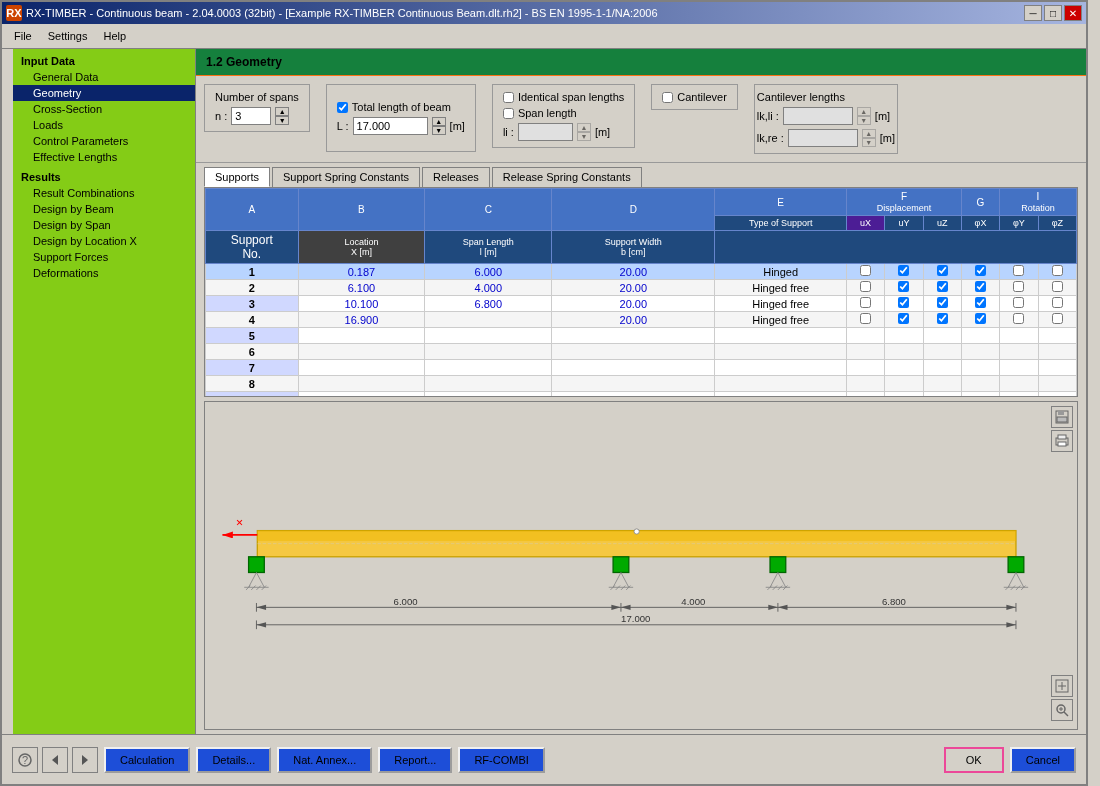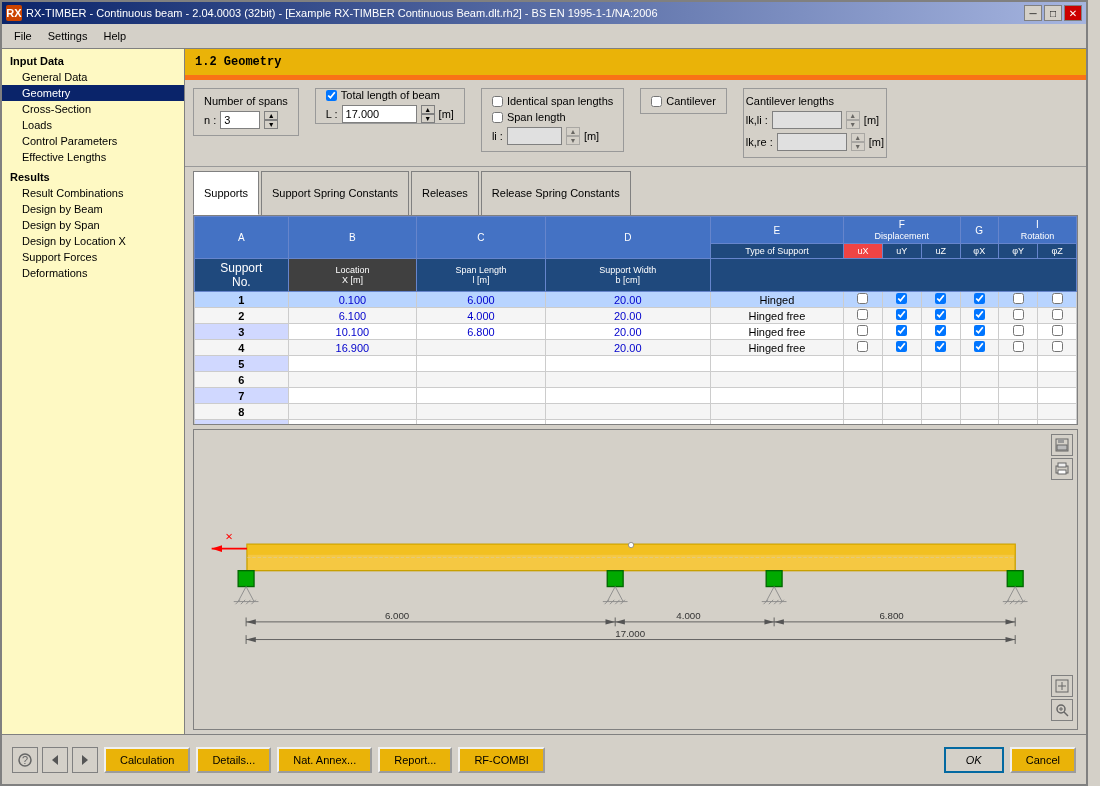--- a/index.html
+++ b/index.html
@@ -13,59 +13,59 @@
     .title-bar-text { font-size: 11px; font-weight: normal; color: white; }
     .title-bar-buttons { display: flex; gap: 2px; }
     .title-btn { width: 18px; height: 16px; background: #d4d0c8; border: 1px solid #808080; display: flex; align-items: center; justify-content: center; font-size: 10px; cursor: pointer; color: #000; }
     .title-btn.close { background: #cc0000; color: white; }
     
     .menu-bar { background: #d4d0c8; height: 22px; display: flex; align-items: center; padding: 12px 4px; border-bottom: 1px solid #808080; flex-shrink: 0; }
     .menu-item { padding: 2px 8px; cursor: pointer; font-size: 11px; }
     
     .main-content { display: flex; flex: 1; overflow: hidden; }
     
-    .sidebar { width: 183px; background: #fef9c3; border-right: 1px solid #808080; padding: 4px 0; flex-shrink: 0; overflow-y: auto; }
+    .sidebar { width: 183px; background: #84cc16; border-right: 1px solid #808080; padding: 4px 0; flex-shrink: 0; overflow-y: auto; margin-left: 11px; }
     .sidebar-section { font-weight: bold; padding: 2px 8px; color: #000; }
     .sidebar-item { padding: 2px 8px 2px 20px; cursor: pointer; color: #000; }
     .sidebar-item.active { background: #0a246a; color: white; }
     
     .content-panel { flex: 1; display: flex; flex-direction: column; background: #d4d0c8; overflow: hidden; }
     
-    .section-title { background: #eab308; padding: 6px 10px; font-weight: bold; font-size: 12px; border-bottom: 5px solid #f97316; flex-shrink: 0; font-family: Liberation Mono, monospace; }
+    .section-title { background: #15803d; padding: 6px 10px; font-weight: bold; font-size: 12px; border-bottom: 1px solid #f97316; flex-shrink: 0; }
     
     .geometry-inputs { background: #d4d0c8; padding: 8px; display: flex; gap: 16px; align-items: flex-start; border-bottom: 1px solid #999; flex-shrink: 0; }
     .field-input { background: white; border: 1px solid #808080; width: 60px; height: 18px; padding: 1px 3px; font-size: 11px; }
     .field-input-wide { width: 75px; }
     .spinner-btn { width: 14px; height: 9px; background: #d4d0c8; border: 1px solid #808080; display: flex; align-items: center; justify-content: center; font-size: 7px; cursor: pointer; }
     .spinner-group { display: flex; flex-direction: column; }
     
     .tabs-area { flex-shrink: 0; padding: 4px 8px 0; }
     .tab-buttons { display: flex; gap: 2px; }
-    .tab-btn { padding: 15px 10px; background: #d4d0c8; border: 1px solid #808080; border-bottom: none; cursor: pointer; font-size: 11px; }
+    .tab-btn { padding: 3px 10px; background: #d4d0c8; border: 1px solid #808080; border-bottom: none; cursor: pointer; font-size: 11px; }
     .tab-btn.active { background: white; border-bottom: 1px solid white; position: relative; z-index: 1; }
     
     .table-container { flex: 0 0 auto; margin: 0 8px; border: 1px solid #808080; background: white; overflow: auto; max-height: 210px; }
     table { border-collapse: collapse; width: 100%; font-size: 10px; }
     th { background: #4472c4; color: white; padding: 2px 4px; border: 1px solid #6685cc; text-align: center; font-size: 10px; font-weight: normal; }
     td { padding: 1px 4px; border: 1px solid #ccc; text-align: center; height: 16px; }
     tr:nth-child(even) td { background: #f5f5f5; }
     tr.selected td { background: #b8d4ff; }
     td.blue-text { color: #0000cc; }
     td.support-no { background: #d0d8ff; font-weight: bold; }
     input[type="checkbox"] { width: 11px; height: 11px; }
     
     .diagram-area { flex: 1; background: #d4d0c8; margin: 4px 8px; border: 1px solid #808080; position: relative; overflow: hidden; min-height: 200px; }
     .diagram-toolbar { position: absolute; right: 4px; top: 4px; display: flex; flex-direction: column; gap: 2px; }
     .diagram-btn { width: 22px; height: 22px; background: #d4d0c8; border: 1px solid #808080; display: flex; align-items: center; justify-content: center; cursor: pointer; font-size: 10px; }
     
     .bottom-bar { height: 50px; background: #d4d0c8; border-top: 1px solid #808080; display: flex; align-items: center; padding: 0 10px; gap: 6px; flex-shrink: 0; }
-    .btn { padding: 4px 14px; background: #eab308; border: 2px outset #f0f0f0; font-size: 11px; cursor: pointer; height: 26px; }
+    .btn { padding: 4px 14px; background: #1d4ed8; border: 2px outset #f0f0f0; font-size: 11px; cursor: pointer; height: 26px; }
     .btn-ok { background: #d4d0c8; min-width: 60px; }
     .btn-cancel { min-width: 60px; }
-    .btn-primary { border: 2px solid #0369a1; font-style: italic; }
+    .btn-primary { border: 2px solid #ec4899; }
     
     .spacer { flex: 1; }
   </style>
 </head>
 <body>
 
 <div class="window">
 
   <div class="title-bar">
     <div class="title-bar-left">
@@ -120,21 +120,21 @@
           <div style="display:flex; align-items:center; gap:4px;">
             <span>n :</span>
             <input type="text" class="field-input" style="width: 40px;" value="3">
             <div class="spinner-group">
               <div class="spinner-btn">▲</div>
               <div class="spinner-btn">▼</div>
             </div>
           </div>
         </div>
 
-        <div style="border:1px solid #999; padding:0 10px; background:#d4d0c8; display:flex; flex-direction:column; gap:4px;">
+        <div style="border:1px solid #999; padding:16px 10px; background:#d4d0c8; display:flex; flex-direction:column; gap:4px;">
           <div style="display:flex; align-items:center; gap:4px;">
             <input type="checkbox" checked="" style="">
             <span>Total length of beam</span>
           </div>
           <div style="display:flex; align-items:center; gap:4px;">
             <span>L :</span>
             <input type="text" class="field-input field-input-wide" value="17.000" style="">
             <div class="spinner-group">
               <div class="spinner-btn">▲</div>
               <div class="spinner-btn">▼</div>
@@ -209,39 +209,39 @@
               <th rowspan="2" style="background:#4472c4; min-width:70px;">B</th>
               <th rowspan="2" style="background:#4472c4; min-width:70px;">C</th>
               <th rowspan="2" style="background:#4472c4; min-width:90px;">D</th>
               <th style="background:#4472c4; min-width:60px;">E</th>
               <th colspan="3" style="background:#4472c4;">F<br><span style="font-size:9px;">Displacement</span></th>
               <th style="background:#4472c4;">G</th>
               <th colspan="2" style="background:#4472c4;">I<br><span style="font-size:9px;">Rotation</span></th>
             </tr>
             <tr>
               <th style="background:#1f497d; font-size:9px;">Type of Support</th>
-              <th style="background:#ef4444; font-size:9px;">uX</th>
+              <th style="background:#4c1d95; font-size:9px;">uX</th>
               <th style="background:#1f497d; font-size:9px;">uY</th>
               <th style="background:#1f497d; font-size:9px;">uZ</th>
               <th style="background:#1f497d; font-size:9px;">φX</th>
               <th style="background:#1f497d; font-size:9px;">φY</th>
               <th style="background:#1f497d; font-size:9px;margin-top:20px;">φZ</th>
             </tr>
             <tr>
               <th style="background:#1f497d; font-size:12px;">Support<br>No.</th>
               <th style="background:#404040; font-size:9px;">Location<br>X [m]</th>
               <th style="background:#1f497d; font-size:9px;">Span Length<br>l [m]</th>
               <th style="background:#1f497d; font-size:9px;">Support Width<br>b [cm]</th>
               <th colspan="7" style="background:#1f497d;"></th>
             </tr>
           </thead>
           <tbody id="table-body">
           <tr class="selected">
                 <td class="support-no">1</td>
-                <td class="blue-text">0.100</td>
+                <td class="blue-text">0.187</td>
                 <td class="blue-text">6.000</td>
                 <td class="blue-text">20.00</td>
                 <td>Hinged</td>
                 <td><input type="checkbox" style=""></td>
                 <td><input type="checkbox" checked="" style=""></td>
                 <td><input type="checkbox" checked="" style=""></td>
                 <td><input type="checkbox" checked="" style=""></td>
                 <td><input type="checkbox" style=""></td>
                 <td><input type="checkbox" style=""></td>
               </tr>

